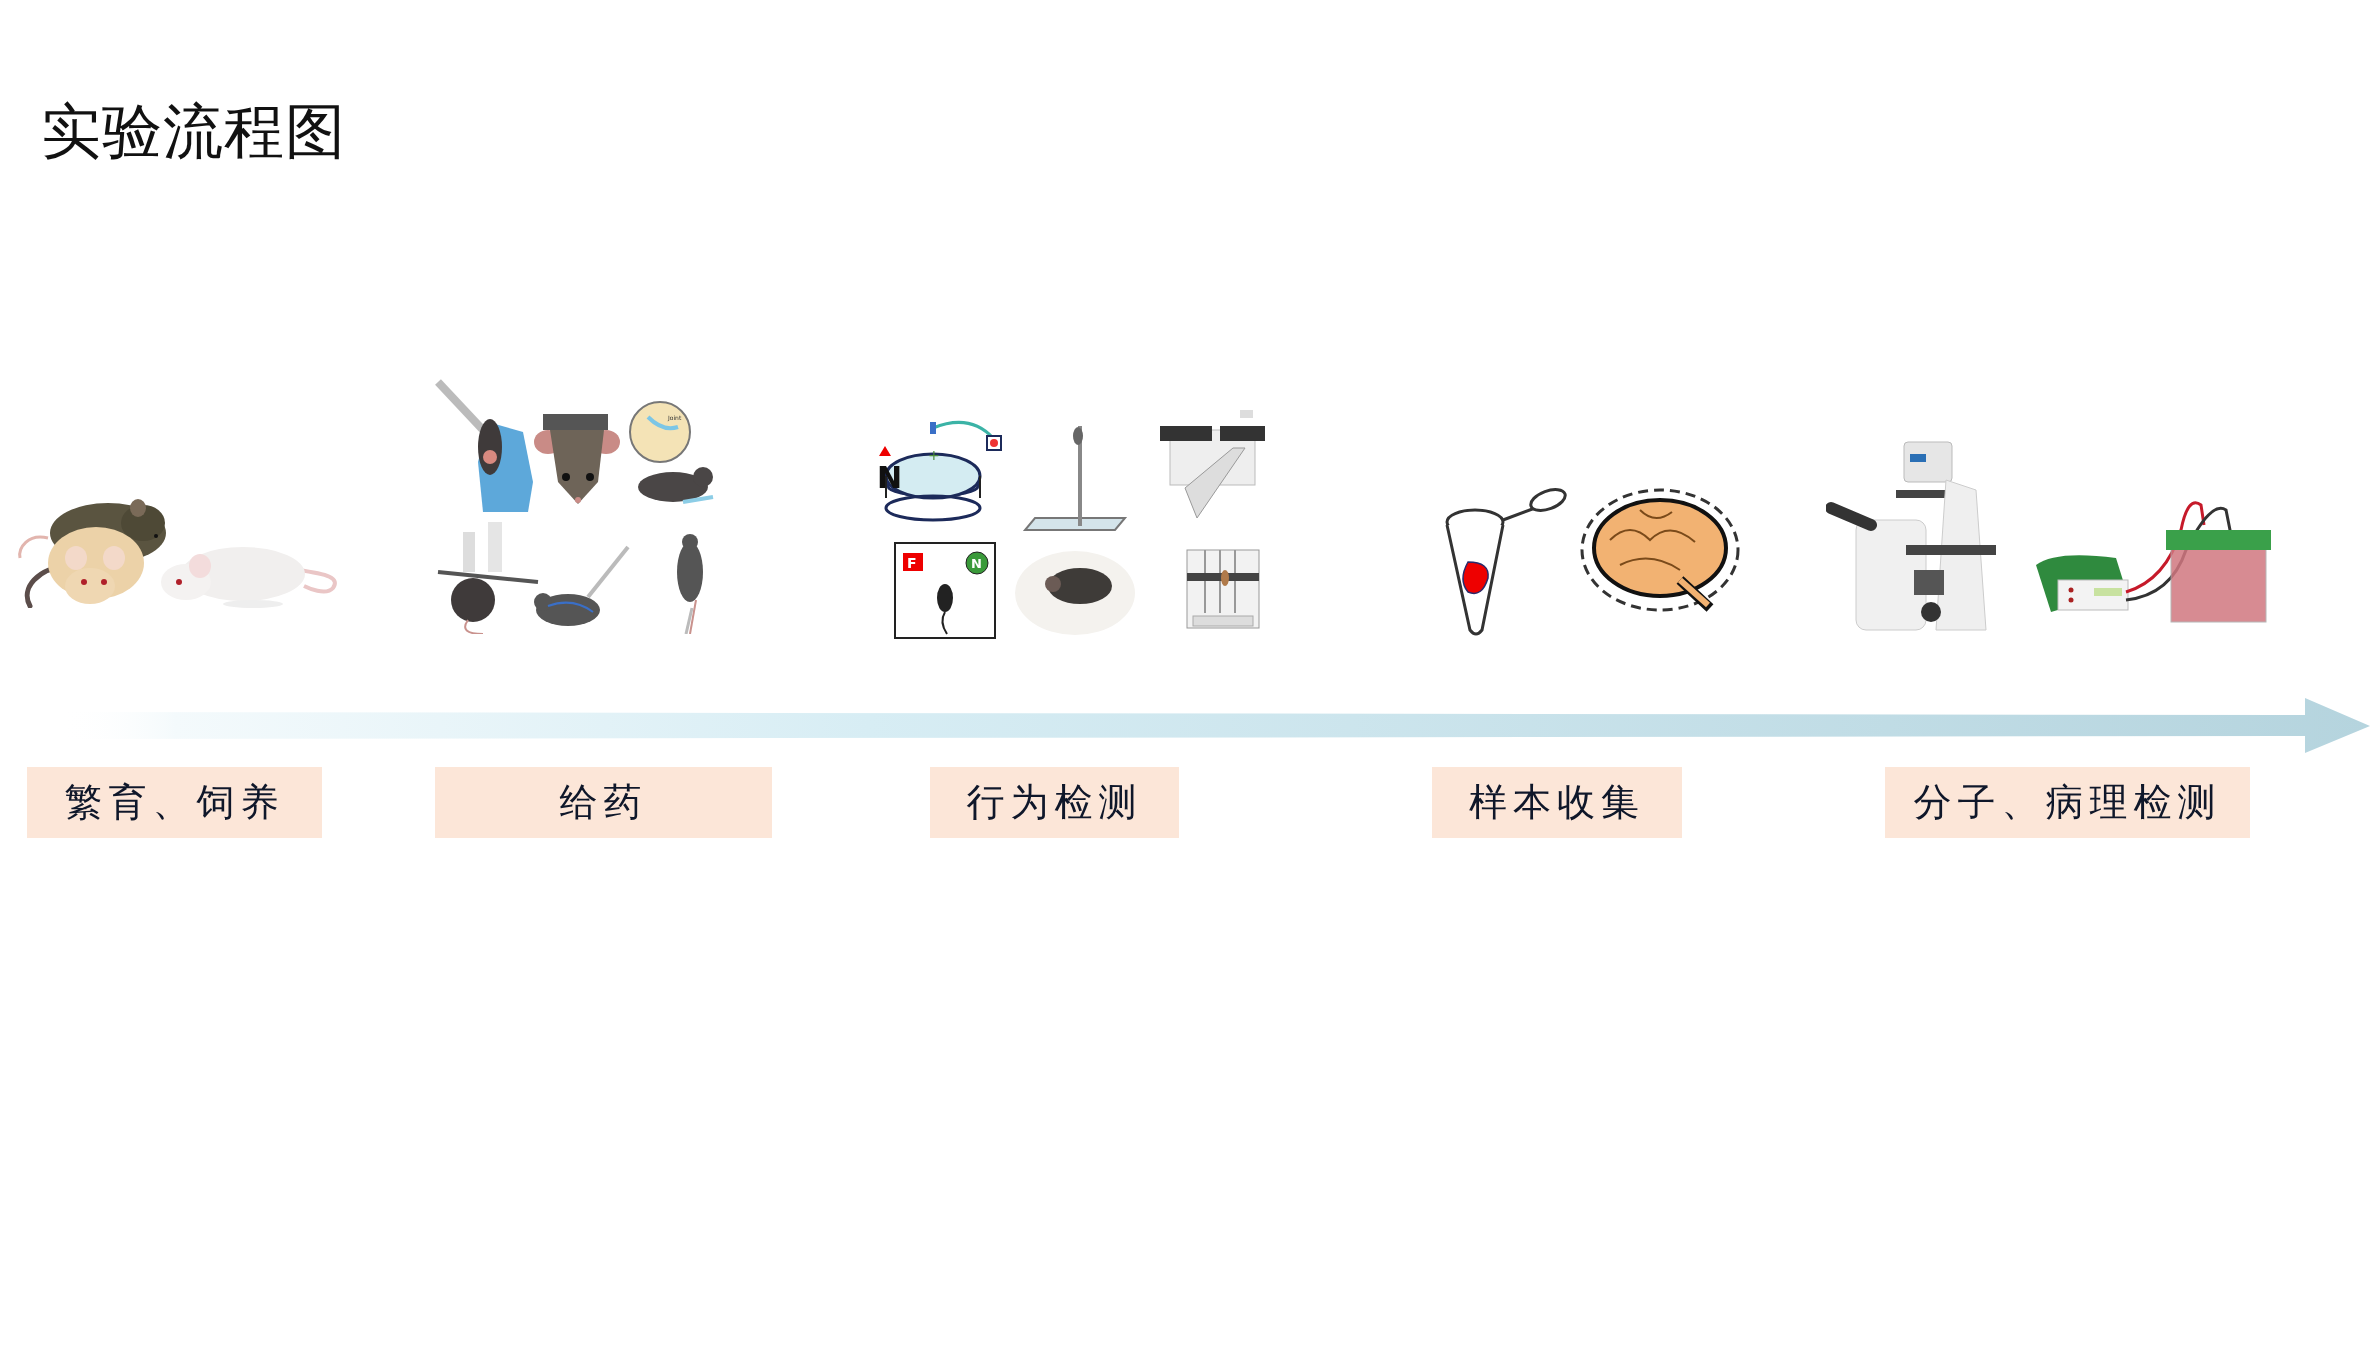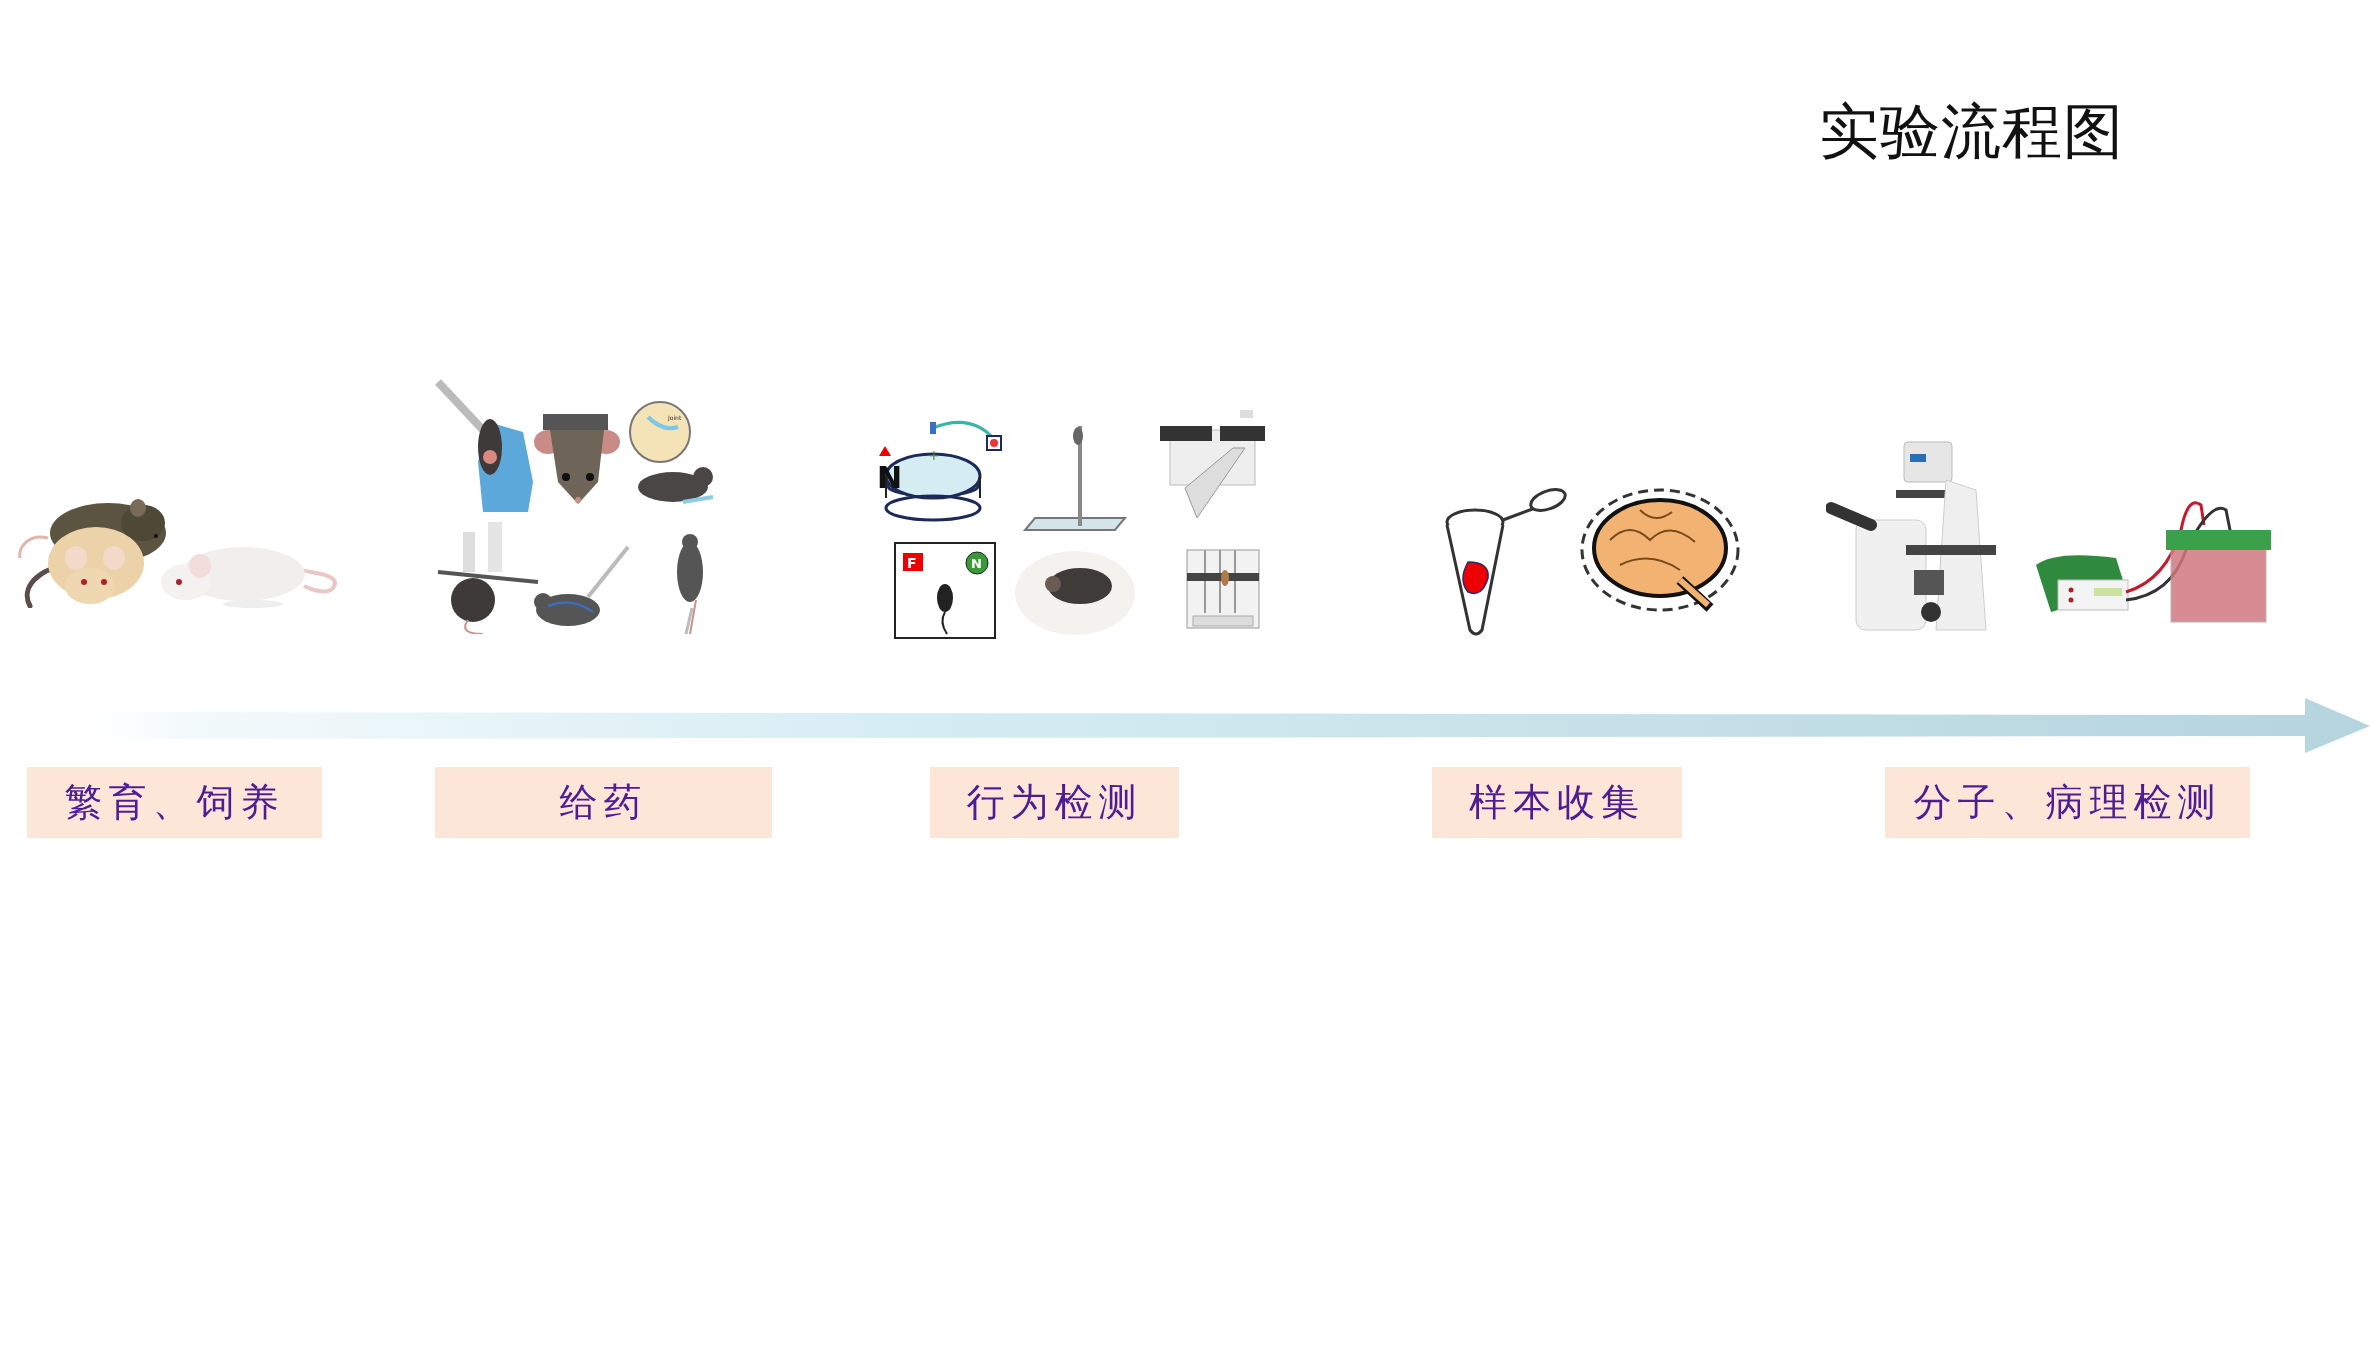--- a/index.html
+++ b/index.html
@@ -1,21 +1,21 @@
 <!DOCTYPE html>
 <html><head>
 <meta charset="utf-8">
 <style>
   html, body { margin:0; padding:0; background:#ffffff; }
   body { width:2370px; height:1356px; position:relative; overflow:hidden; font-family:"DejaVu Sans", sans-serif; }
-  .title { position:absolute; left:0; width:2124px; top:92px; text-align:right; font-family:"DejaVu Sans", sans-serif; font-size:60px; color:#111; letter-spacing:1px; }
+  .title { position:absolute; left:0; width:2124px; top:92px; text-align:left; font-family:"DejaVu Sans", sans-serif; font-size:60px; color:#111; letter-spacing:1px;padding-left:41px; }
   .art { position:absolute; }
   .arrow { position:absolute; left:0; top:690px; width:2370px; height:70px; }
   .stage-label { position:absolute; top:767px; height:71px; background:#fce6d8; display:flex; align-items:center; justify-content:center; }
-  .stage-label span { font-family:Liberation Sans, sans-serif; font-size:38px; color:#4c1d95; letter-spacing:6px; }
+  .stage-label span { font-family:Liberation Sans, sans-serif; font-size:38px; color:#0f172a; letter-spacing:6px; }
 </style>
 </head>
 <body>
 
 <div class="title">实验流程图</div>
 
 <svg class="art" style="left:8px;top:478px" width="335" height="130" viewBox="0 0 335 130">
 
   <path d="M40 60 C20 55 10 70 12 80" stroke="#e2b5ae" stroke-width="3" fill="none"></path>
   <ellipse cx="100" cy="55" rx="58" ry="30" fill="#5a5440"></ellipse>

